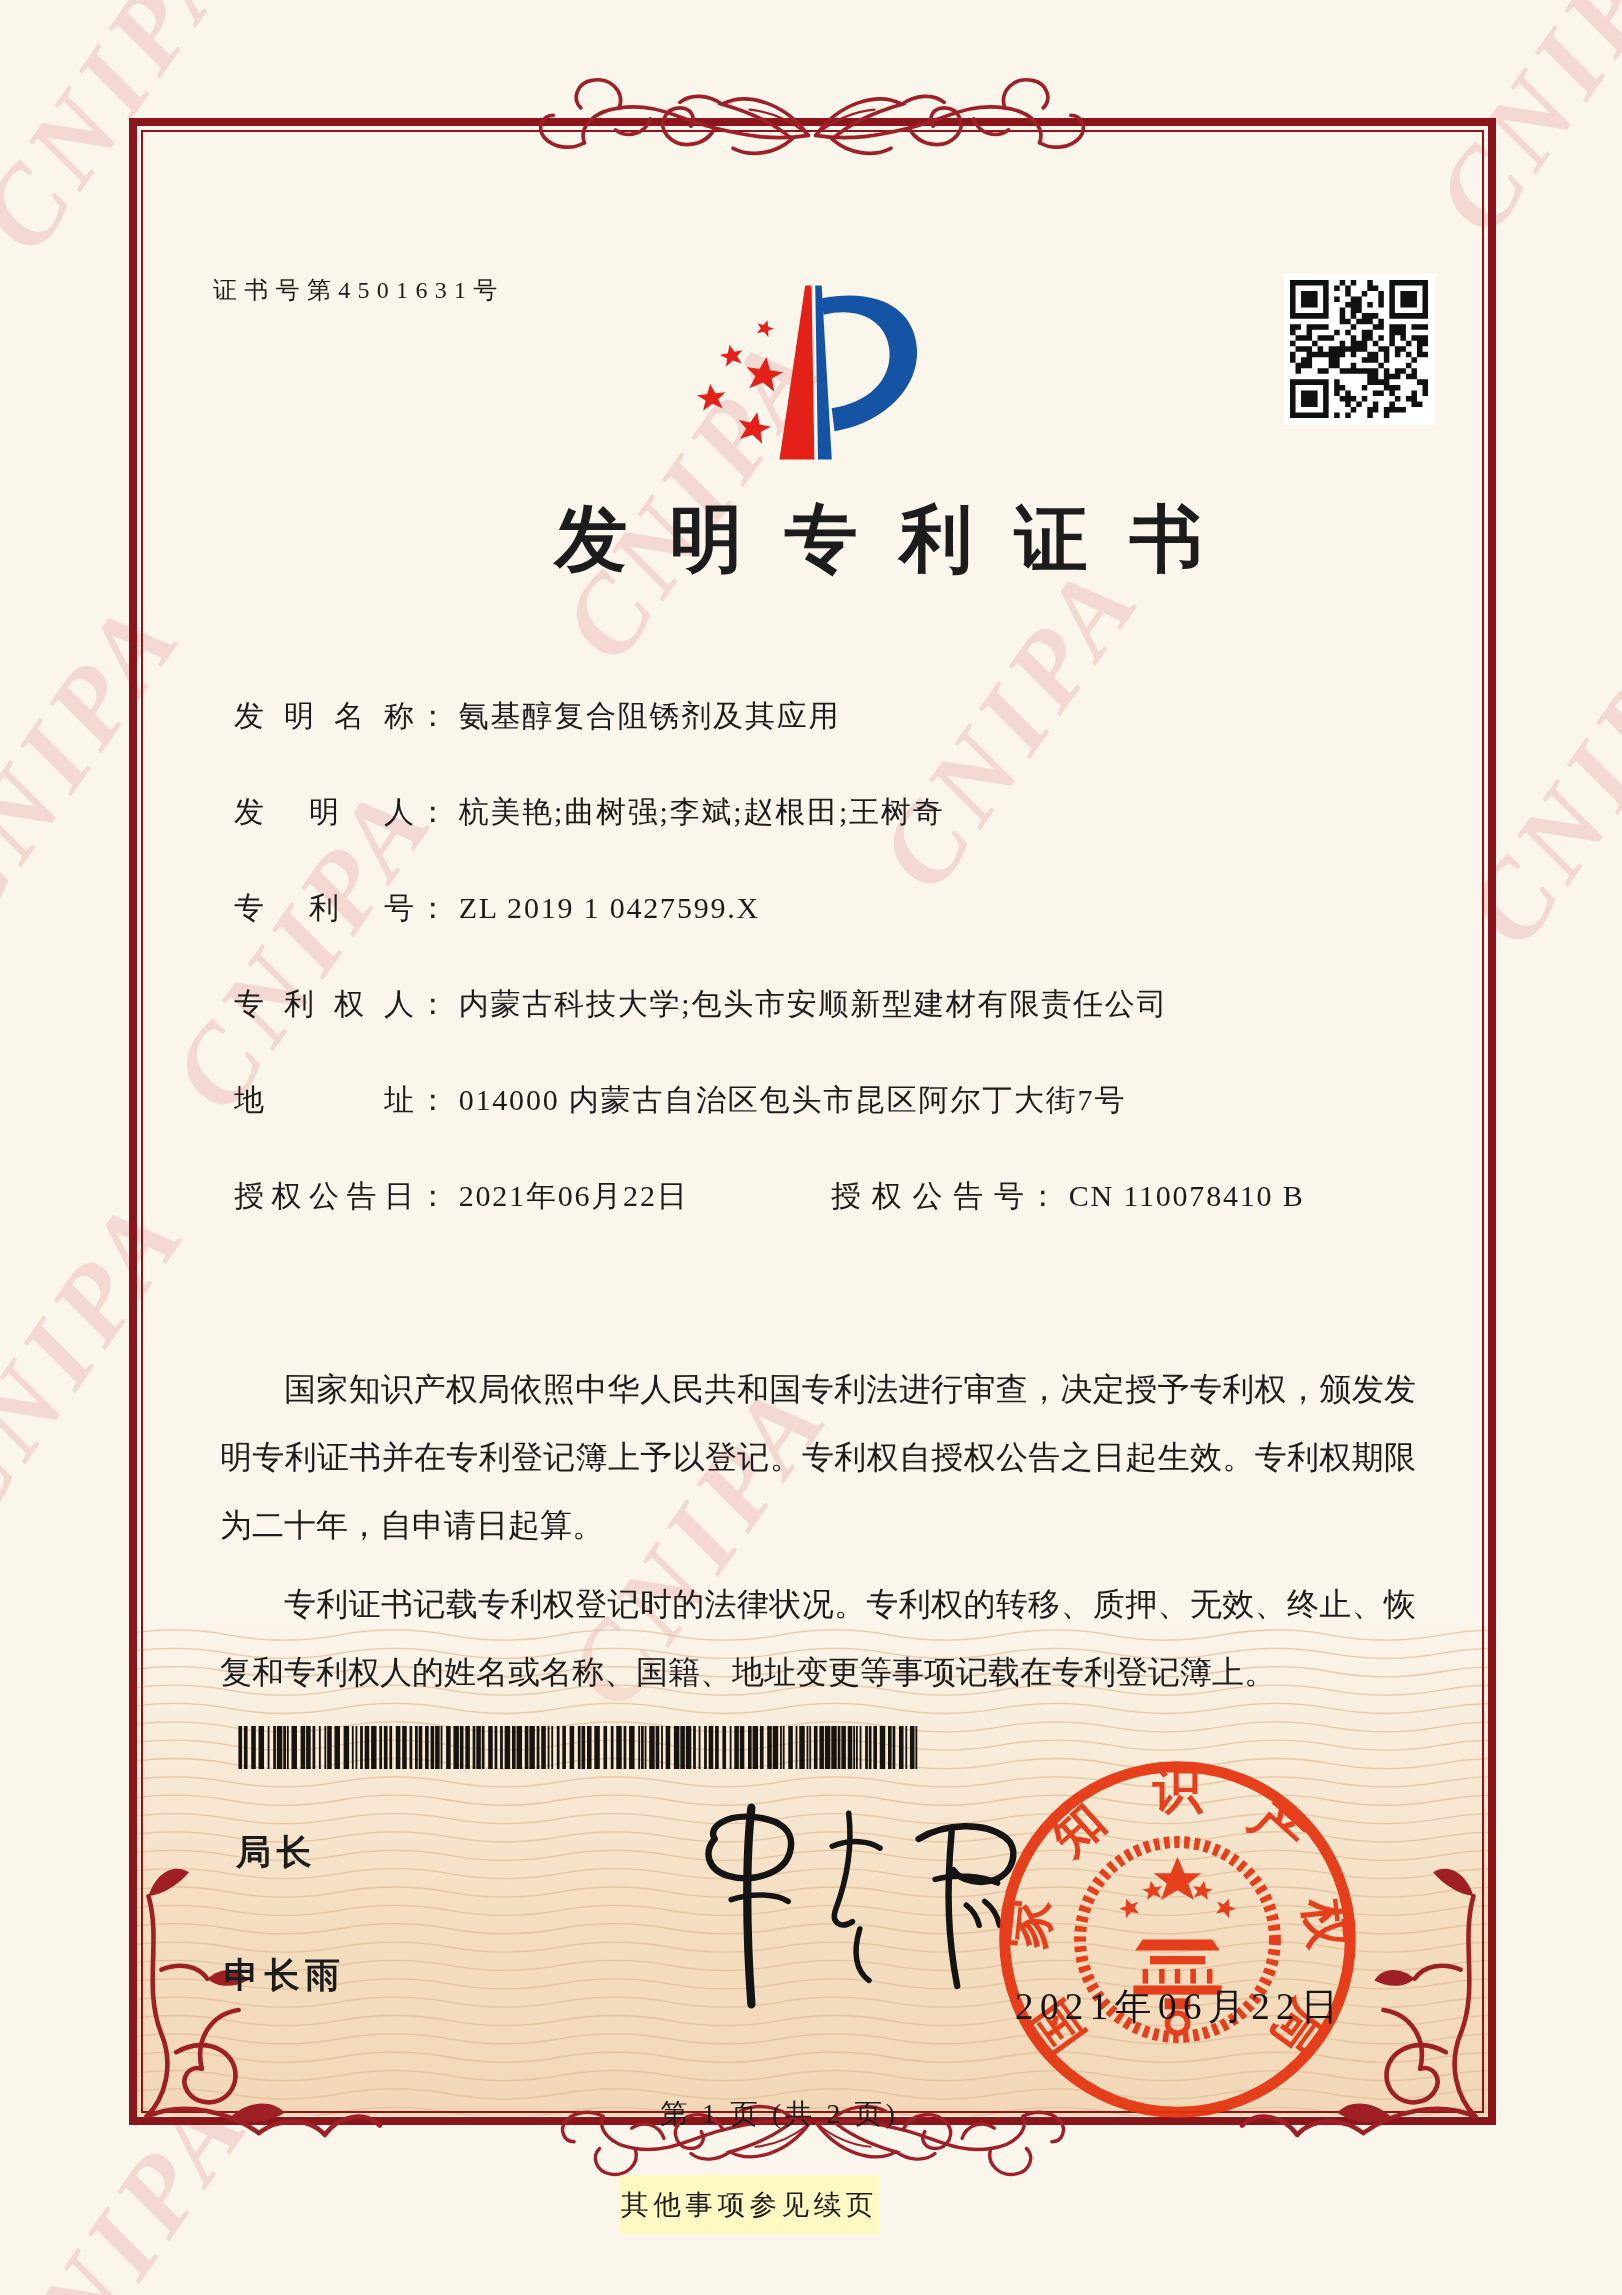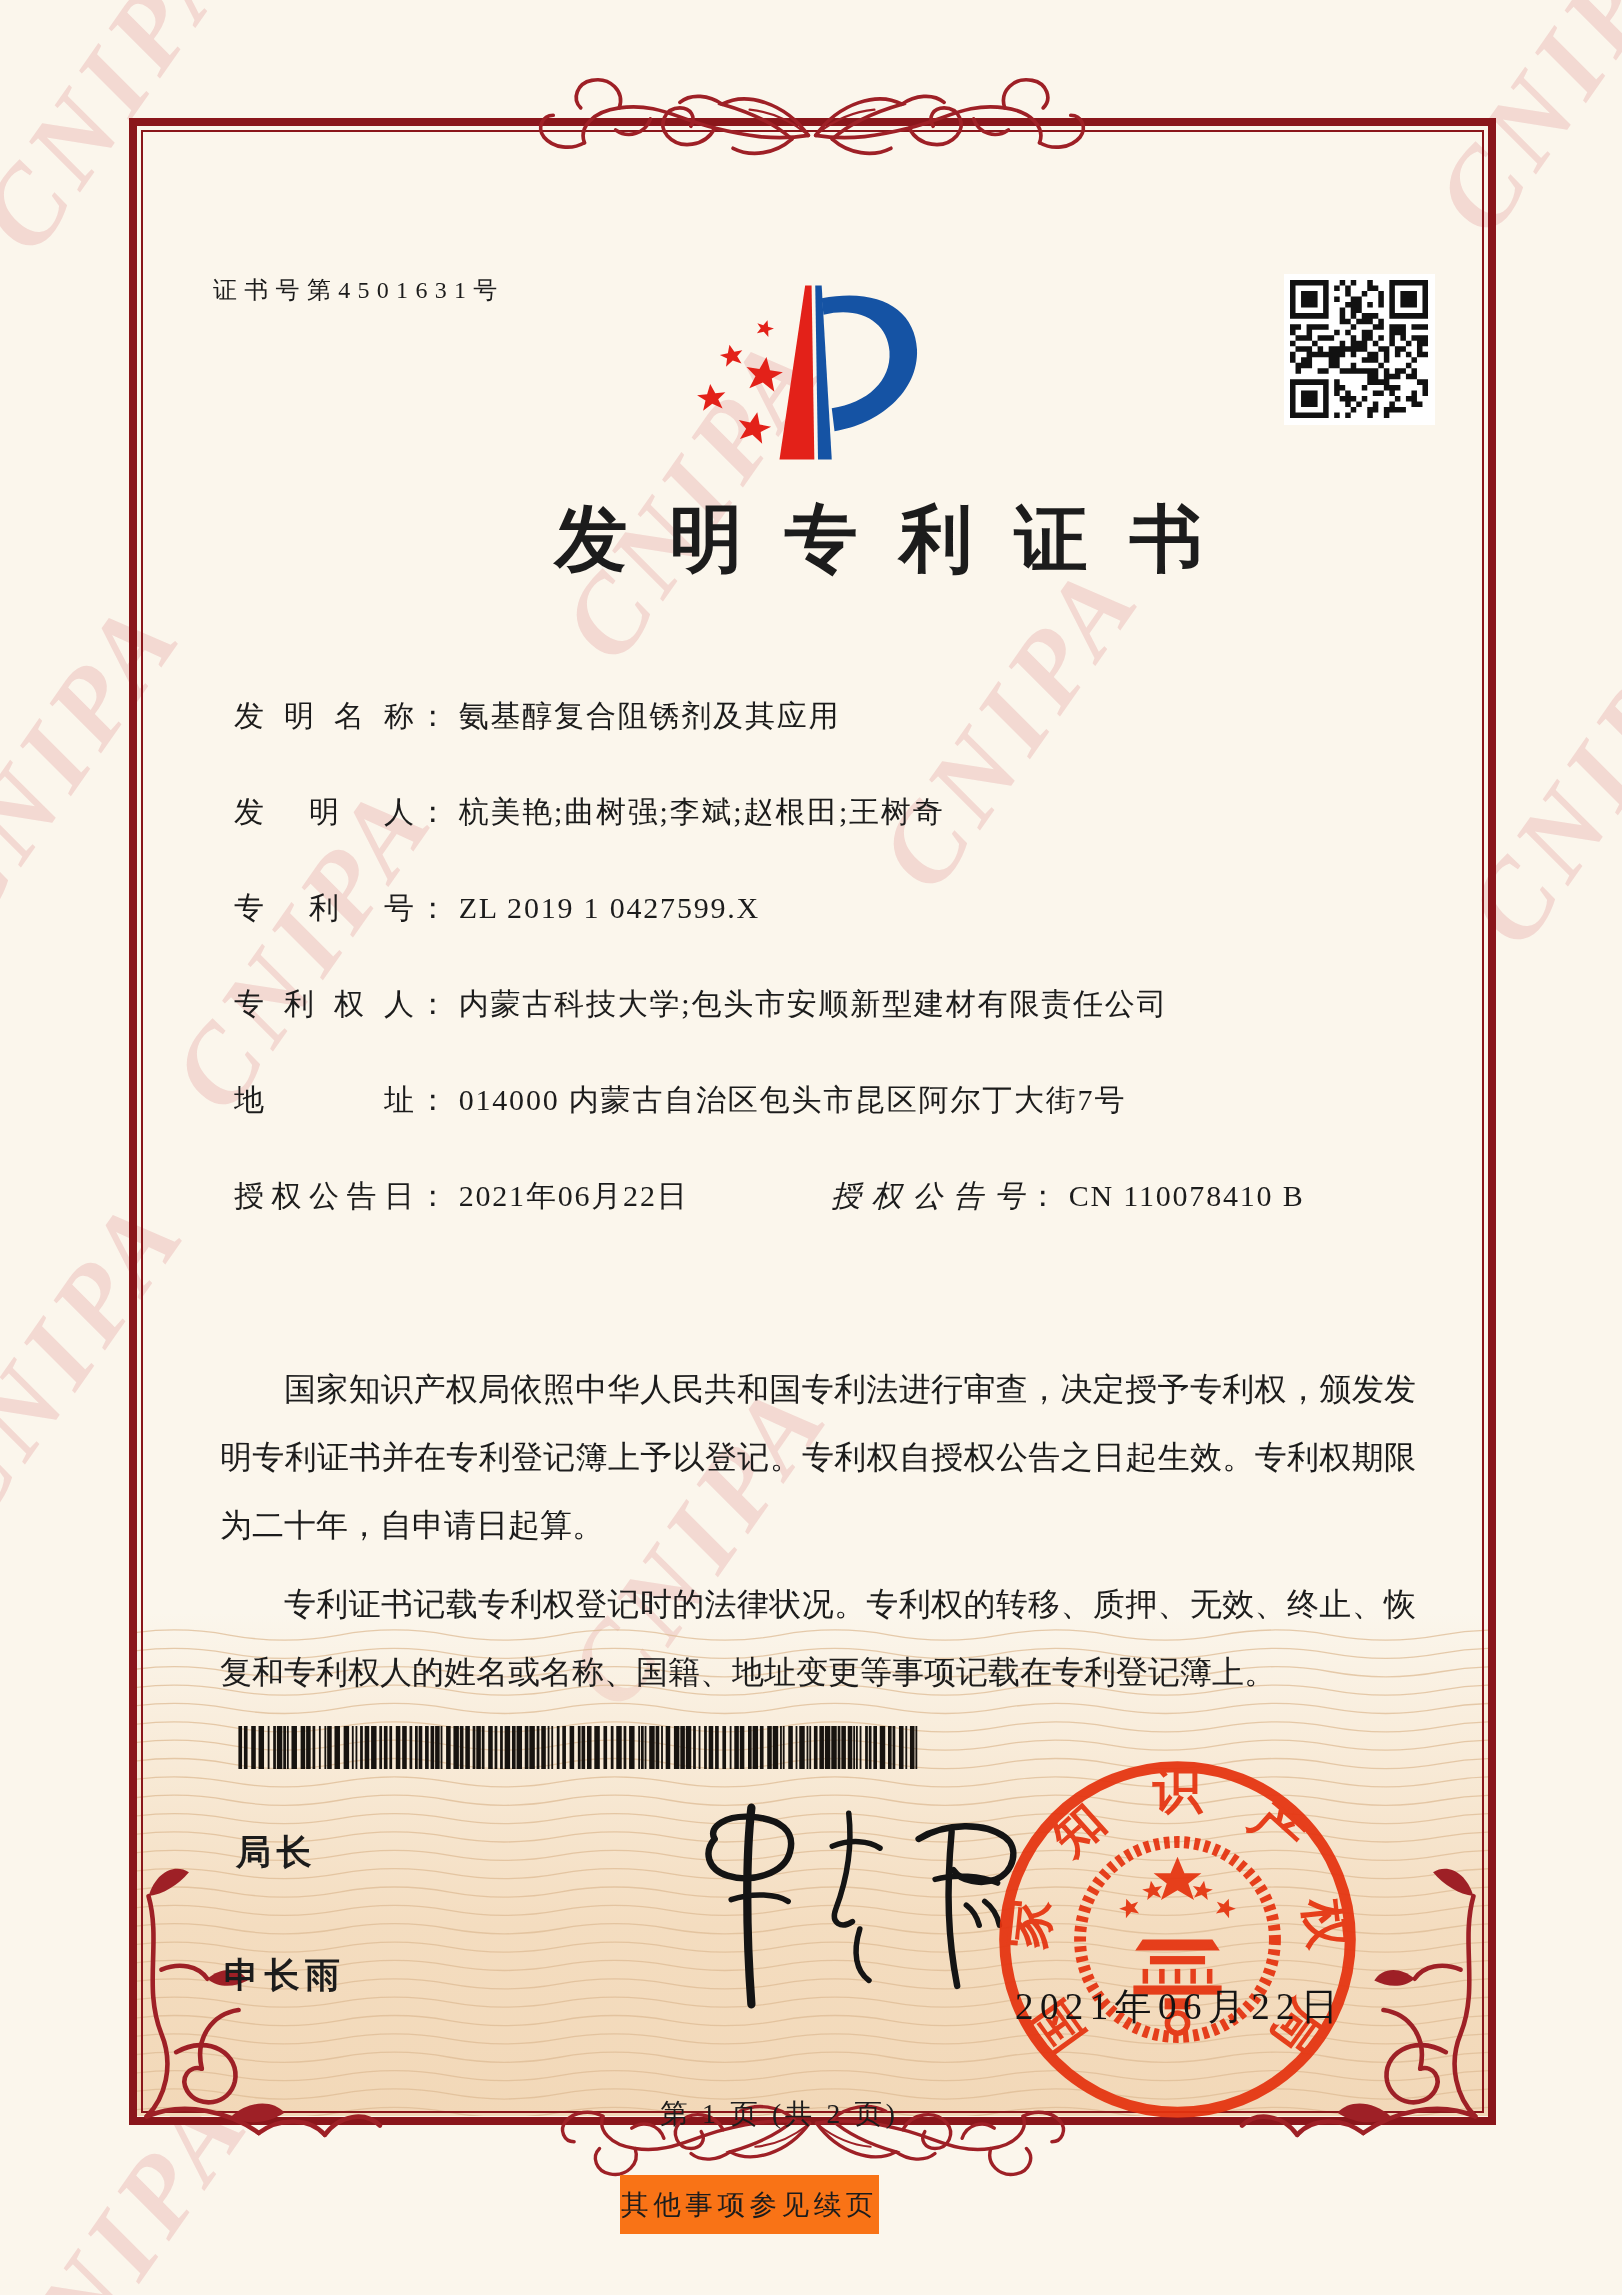--- a/index.html
+++ b/index.html
@@ -33,42 +33,42 @@
 
   .title{position:absolute;left:129px;top:503px;width:1499px;text-align:center;
       font-size:73px;font-weight:bold;letter-spacing:42px;text-indent:42px;line-height:1;}
 
   .fields{position:absolute;left:234px;top:696px;font-size:30px;}
   .frow{height:44px;margin-bottom:52px;white-space:nowrap;position:relative;}
   .flabel{display:inline-block;width:180px;text-align:justify;text-align-last:justify;vertical-align:top;}
   .fcolon{display:inline-block;margin:0 11px 0 3.7px;}
   .fvalue{letter-spacing:1.8px;}
   .pair2{position:absolute;left:597px;top:0;}
-  .pair2 .flabel{width:193px;font-style:italic;}
+  .pair2 .flabel{width:193px;}
 
   .body-text{position:absolute;left:220px;top:1355px;width:1196px;font-size:32px;
       line-height:68px;text-align:justify;}
   .body-text p{margin:0 0 11px 0;text-indent:64px;}
 
   .barcode{position:absolute;left:237px;top:1726px;}
 
   .director-title{position:absolute;left:236px;top:1829px;font-size:35px;font-weight:600;
       font-family:"Liberation Sans","DejaVu Sans",sans-serif;letter-spacing:5.5px;}
   .director-name{position:absolute;left:224px;top:1952px;font-size:35px;font-weight:600;
       font-family:"Liberation Sans","DejaVu Sans",sans-serif;letter-spacing:5.5px;}
   .signature{position:absolute;left:643px;top:1791px;}
 
   .seal{position:absolute;left:990px;top:1752px;opacity:0.93;}
   .seal-ch{font-size:54px;font-weight:bold;fill:#e5330f;font-family:"Liberation Serif",serif;}
   .seal-date{position:absolute;left:1015px;top:1982px;font-size:37px;letter-spacing:6.4px;
       color:#141414;z-index:6;}
 
   .page-info{position:absolute;left:0;top:2096px;width:1497px;text-align:center;font-size:27.5px;
       letter-spacing:3.7px;padding-left:31px;}
-  .cont-note{position:absolute;left:620px;top:2175px;width:259px;height:59px;background:#f97316;
+  .cont-note{position:absolute;left:620px;top:2175px;width:259px;height:59px;background:#fef9c3;
       text-align:center;line-height:59px;font-size:27.5px;letter-spacing:4.6px;z-index:6;}
 </style>
 </head>
 <body>
 
 <div class="page">
 
   <div id="wm-layer">
       <div class="wm" style="left: 110px; top: 87px; transform: translate(-50%, -50%) rotate(-55deg);">CNIPA</div>
       <div class="wm" style="left: 1566px; top: 69px; transform: translate(-50%, -50%) rotate(-55deg);">CNIPA</div>

